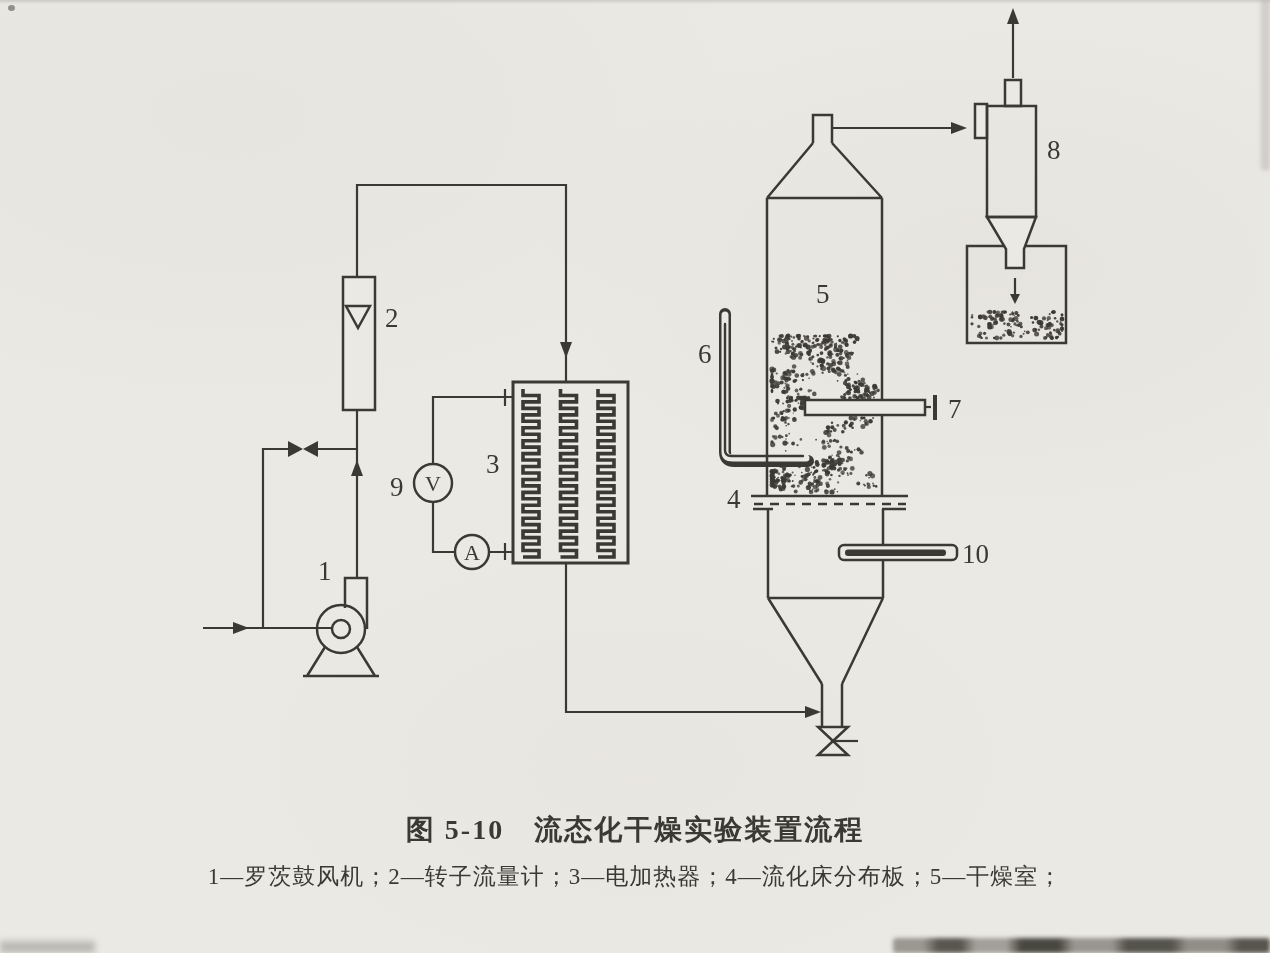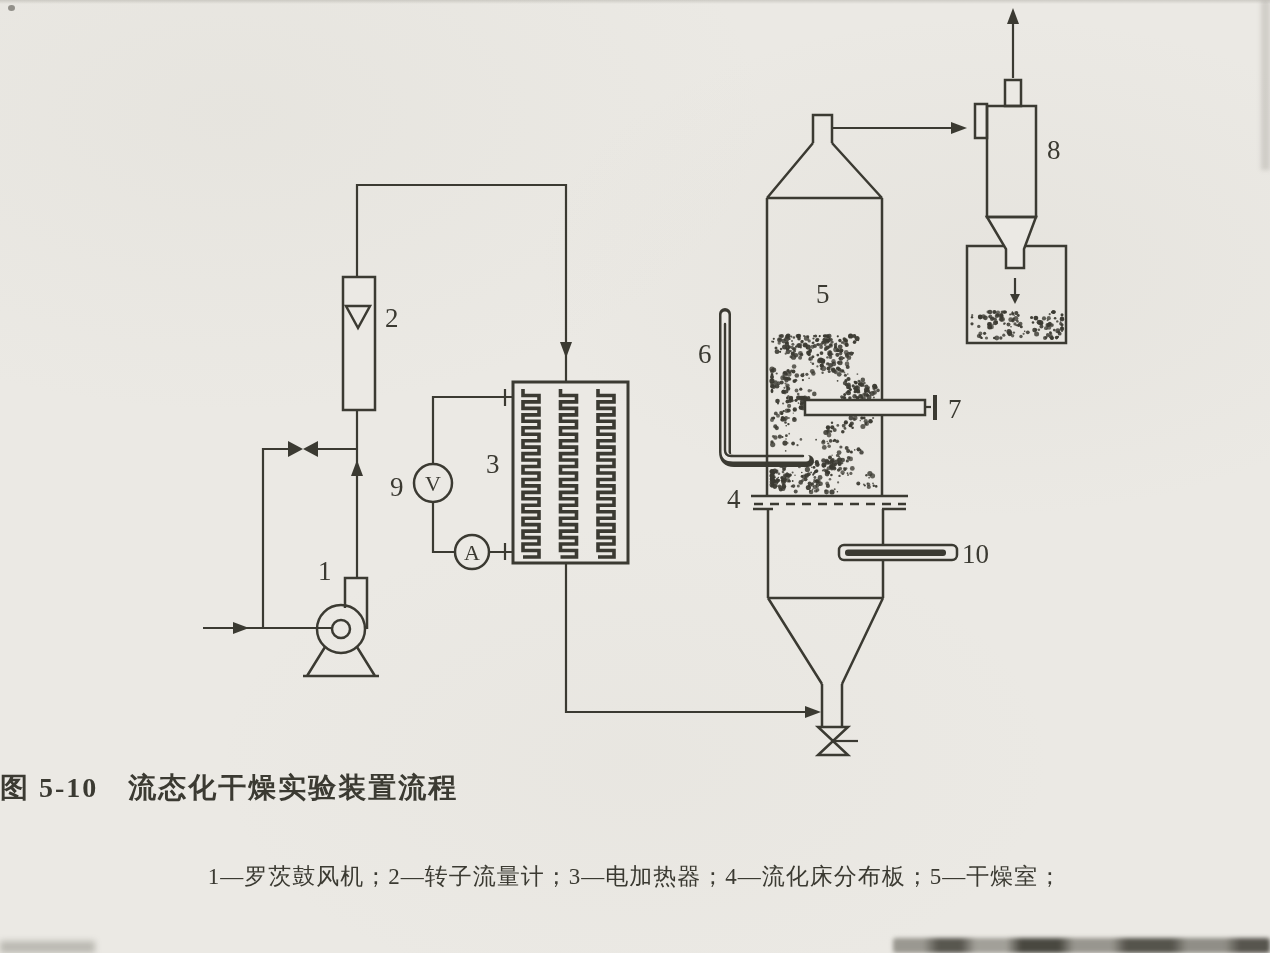--- a/index.html
+++ b/index.html
@@ -15,21 +15,21 @@
   }
   svg.diagram{position:absolute;left:0;top:0;}
   .ln{stroke:var(--ink);fill:none;stroke-width:2.2;}
   .ln25{stroke:var(--ink);fill:none;stroke-width:2.5;}
   .ln3{stroke:var(--ink);fill:none;stroke-width:3;}
   .whitebox{stroke:var(--ink);fill:var(--paper);stroke-width:2.5;}
   .fillink{fill:var(--ink);stroke:none;}
   .num{font-family:"Liberation Serif","DejaVu Serif",serif;font-size:27px;fill:var(--ink);}
   .meter{font-family:"Liberation Serif","DejaVu Serif",serif;font-size:22px;fill:var(--ink);text-anchor:middle;}
   .caption{
-    position:absolute; left:0; top:769px; width:100%; text-align:left;
+    position:absolute; left:0; top:811px; width:100%; text-align:center;
     font-size:28px; font-weight:bold; letter-spacing:2px;
   }
   .legend{
     position:absolute; left:0; width:100%; text-align:center;
     font-size:23px; letter-spacing:1px;
   }
   .legend.l1{top:861px;}
   .legend.l2{top:899px;}
   .artifact{position:absolute;pointer-events:none;}
   #edge-top{left:0;top:0;width:1270px;height:4px;background:linear-gradient(rgba(130,128,118,.28),transparent);}

